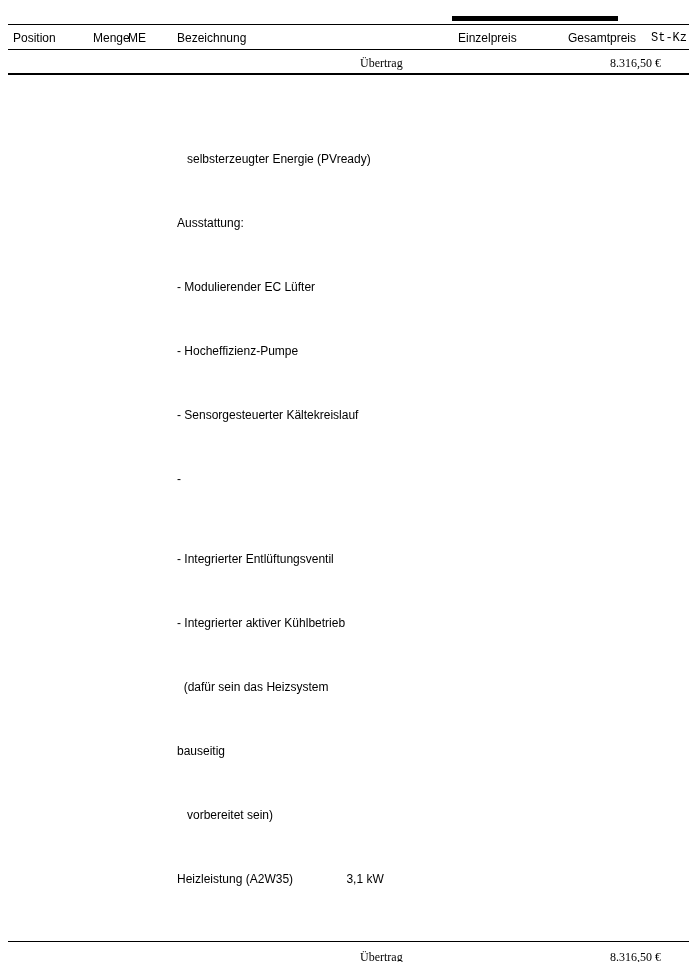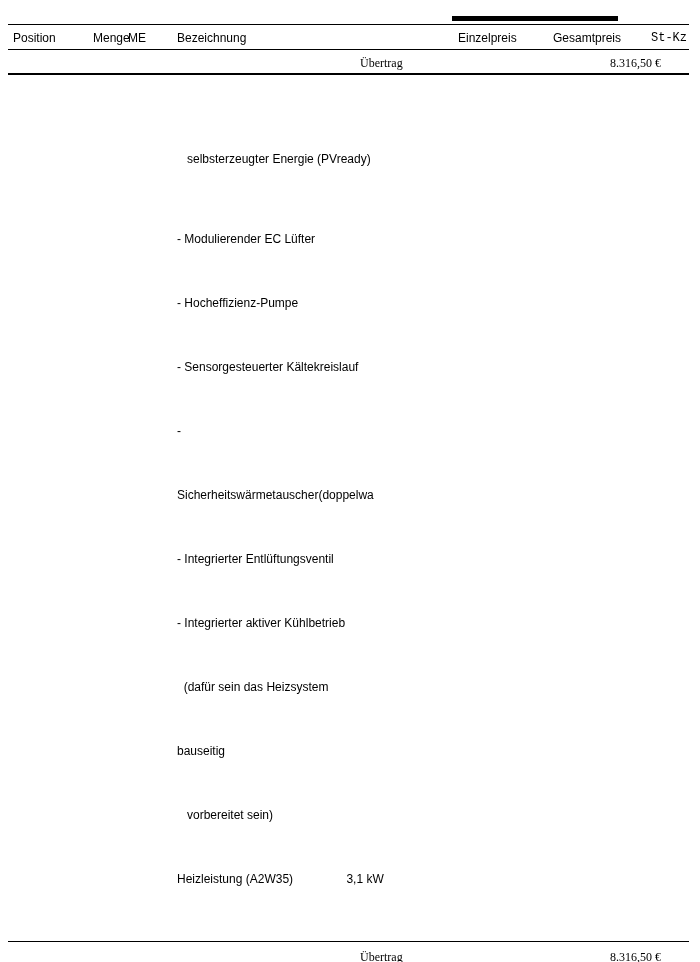--- a/index.html
+++ b/index.html
@@ -38,21 +38,21 @@
     position: absolute;
     top: 15px;
     line-height: 14px;
     white-space: nowrap;
   }
   .h-position    { left: 13px; }
   .h-menge       { left: 93px; }
   .h-me          { left: 128px; }
   .h-bezeichnung { left: 177px; }
   .h-einzelpreis { left: 458px; }
-  .h-gesamtpreis { left: 553px; }
+  .h-gesamtpreis { left: 568px; }
   .h-stkz        { left: 651px; font-family: Liberation Mono, monospace; }
 
   .carry { position: absolute; left: 12px; width: 696px; height: 16px; font-family: Liberation Serif, serif; }
   .carry-top { top: 40px; }
   .carry-bottom { top: 934px; }
   .carry-label { position: absolute; left: 348px; white-space: nowrap; }
   .carry-amount { position: absolute; right: 47px; white-space: nowrap; }
 
   .desc {
     position: absolute;
@@ -89,30 +89,30 @@
     <span class="carry-amount">8.316,50 €</span>
   </div>
 
   <div class="rule thick r-after-carry-top"></div>
 
   <div class="desc">
     
   
       <div class="desc-line">   selbsterzeugter Energie (PVready)</div>
     
+      <div class="desc-line">Ausstattung:</div>
     
       <div class="desc-line">- Modulierender EC Lüfter</div>
     
       <div class="desc-line">- Hocheffizienz-Pumpe</div>
     
       <div class="desc-line">- Sensorgesteuerter Kältekreislauf</div>
     
       <div class="desc-line">-</div>
     
-      <div class="desc-line">Sicherheitswärmetauscher(doppelwa</div>
     
       <div class="desc-line">- Integrierter Entlüftungsventil</div>
     
       <div class="desc-line">- Integrierter aktiver Kühlbetrieb</div>
     
       <div class="desc-line">  (dafür sein das Heizsystem</div>
     
       <div class="desc-line">bauseitig</div>
     
       <div class="desc-line">   vorbereitet sein)</div>

